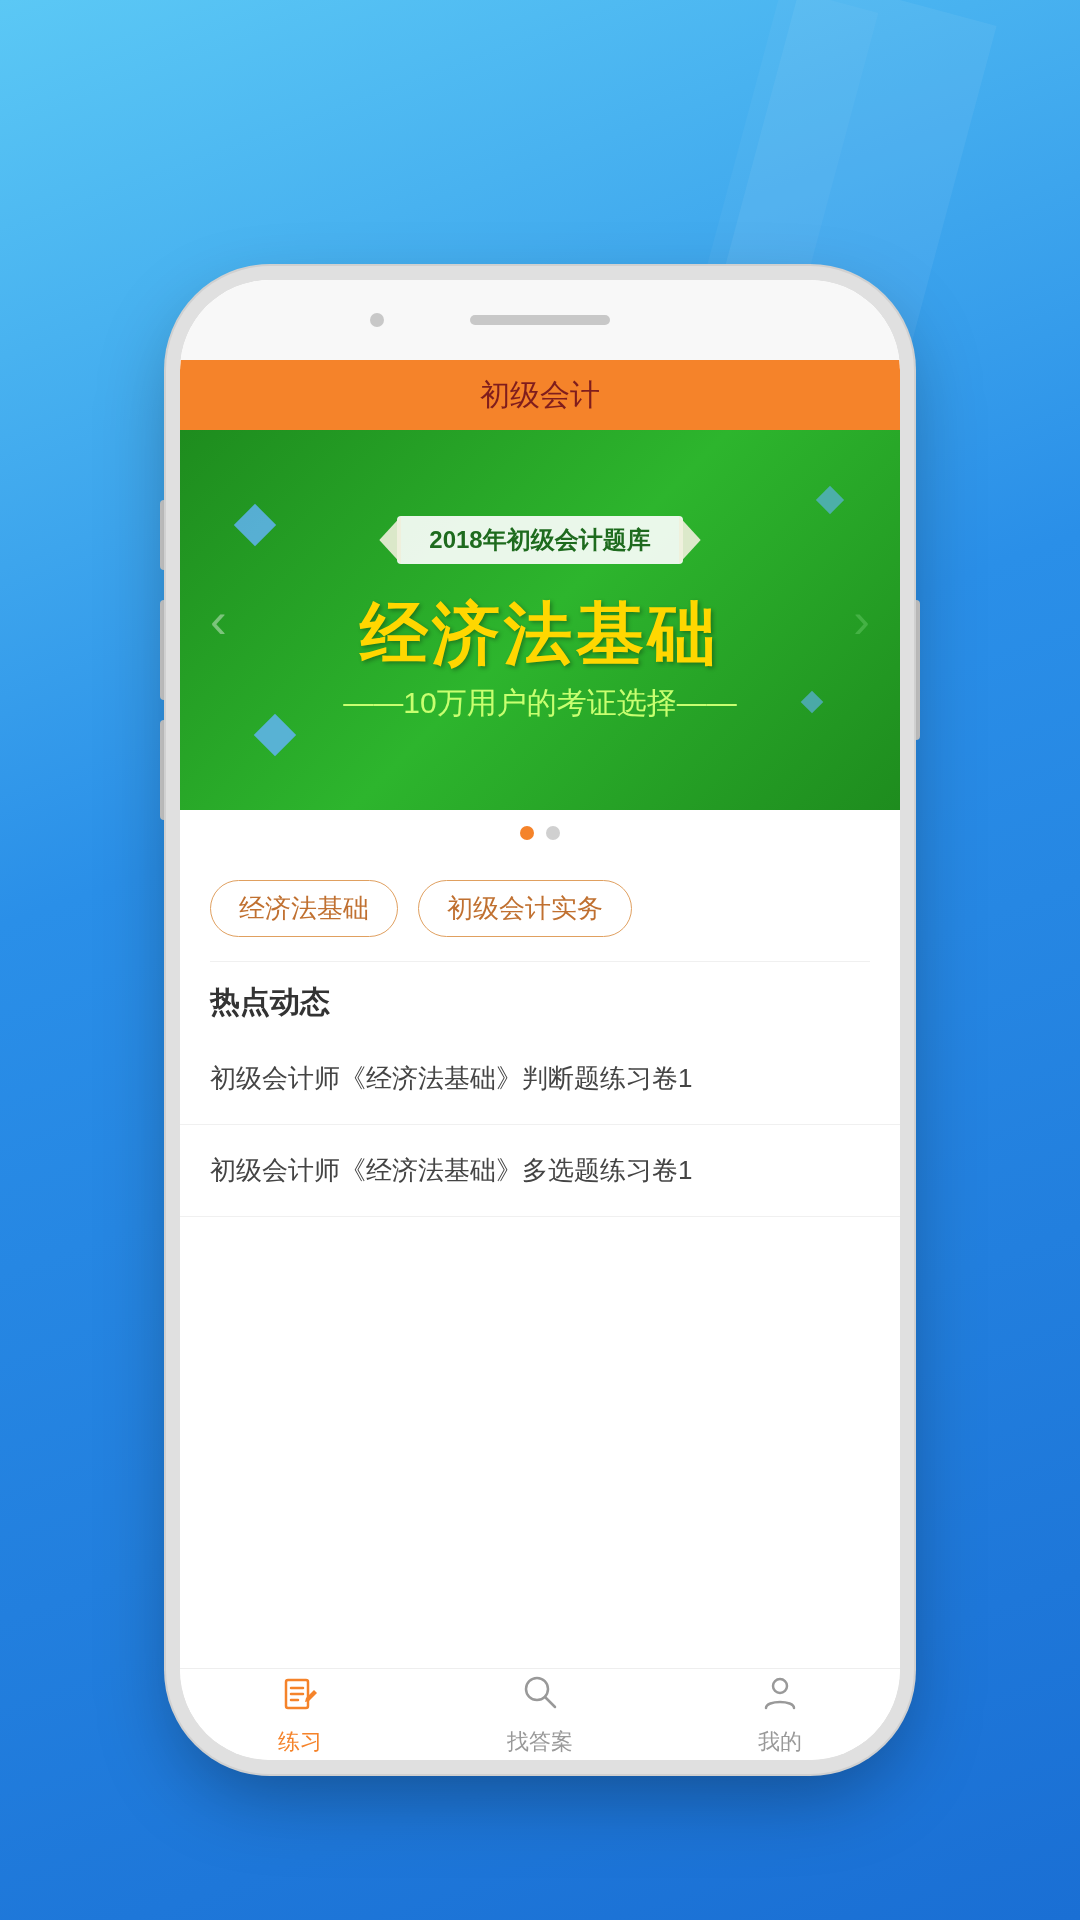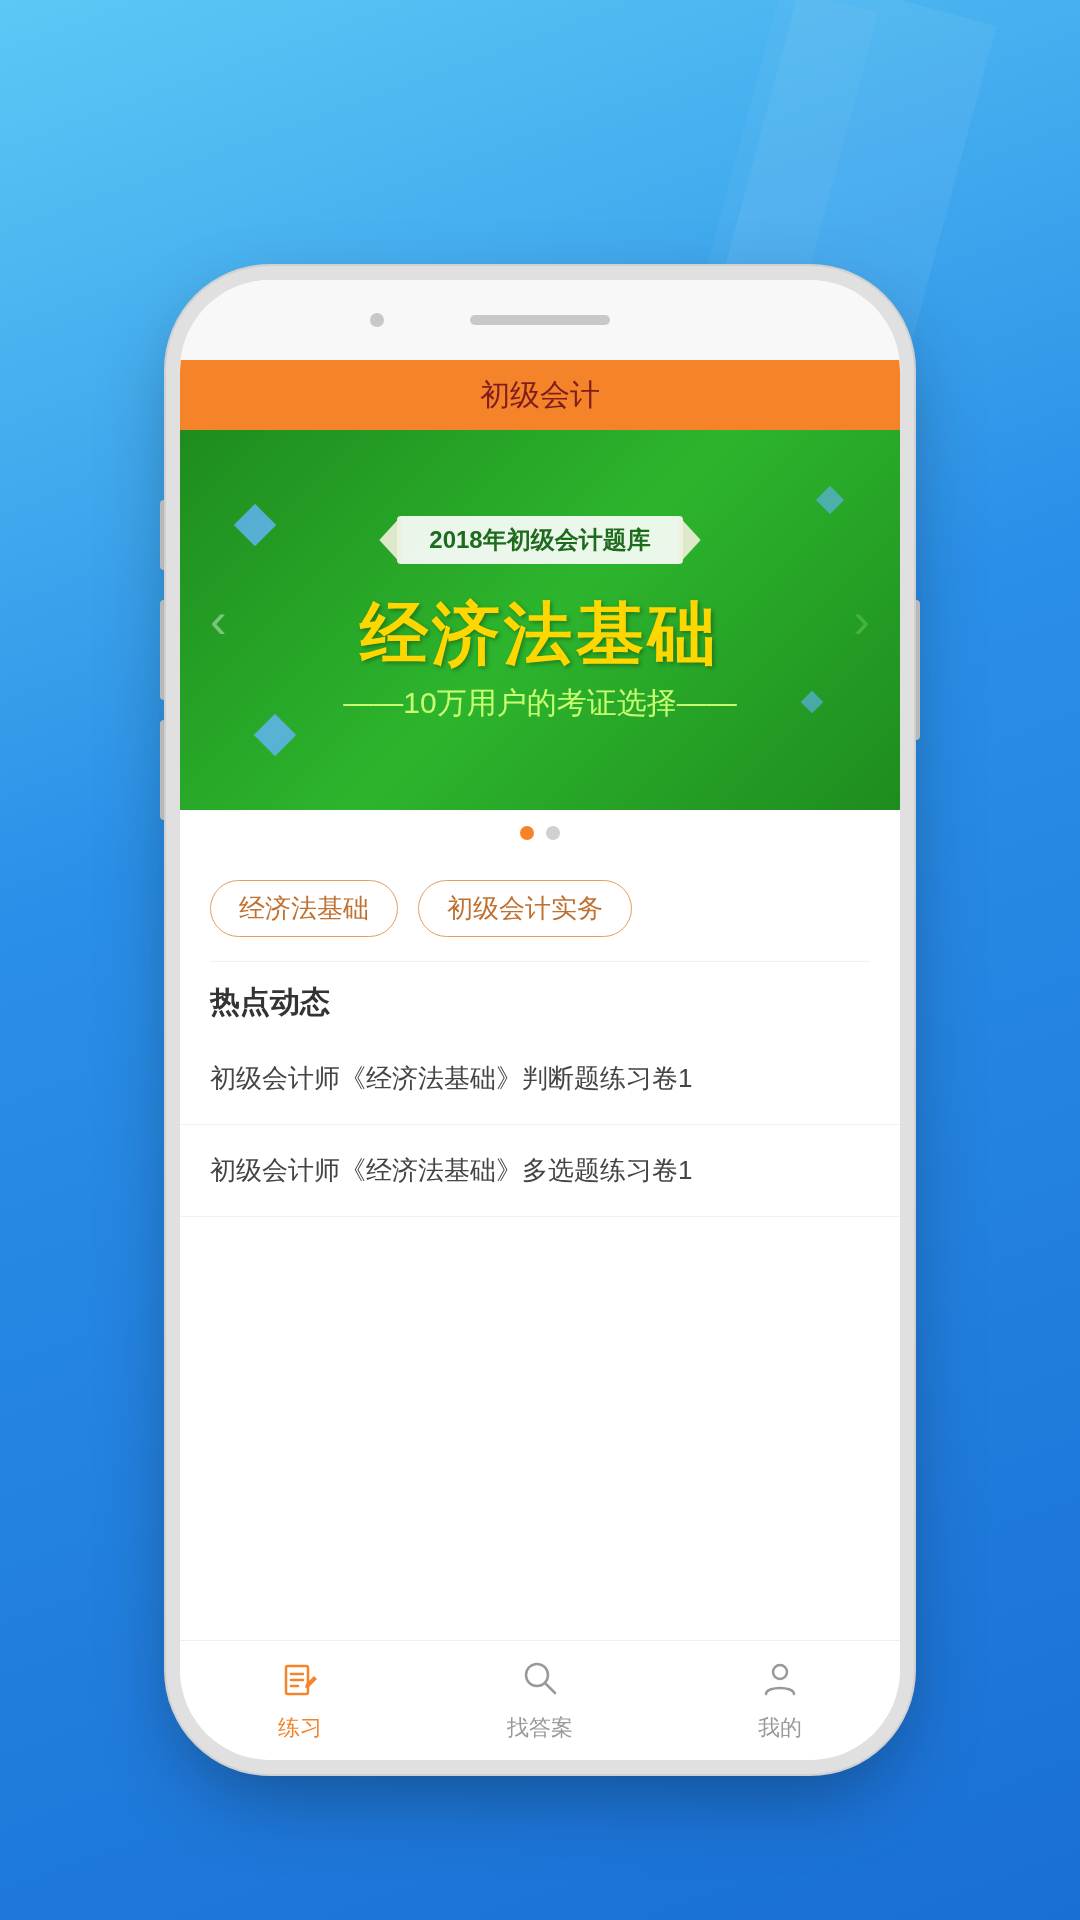--- a/index.html
+++ b/index.html
@@ -277,21 +277,21 @@
     .list-item {
       padding: 28px 30px;
       font-size: 26px;
       color: #444;
       border-bottom: 1px solid #f0f0f0;
       background: #fff;
     }
 
     
     .bottom-nav {
-      height: 120px;
+      height: 92px;
       background: #fff;
       border-top: 1px solid #eee;
       display: flex;
       align-items: center;
       justify-content: space-around;
       border-radius: 0 0 90px 90px;
       position: absolute;
       bottom: 0;
       left: 0;
       right: 0;

